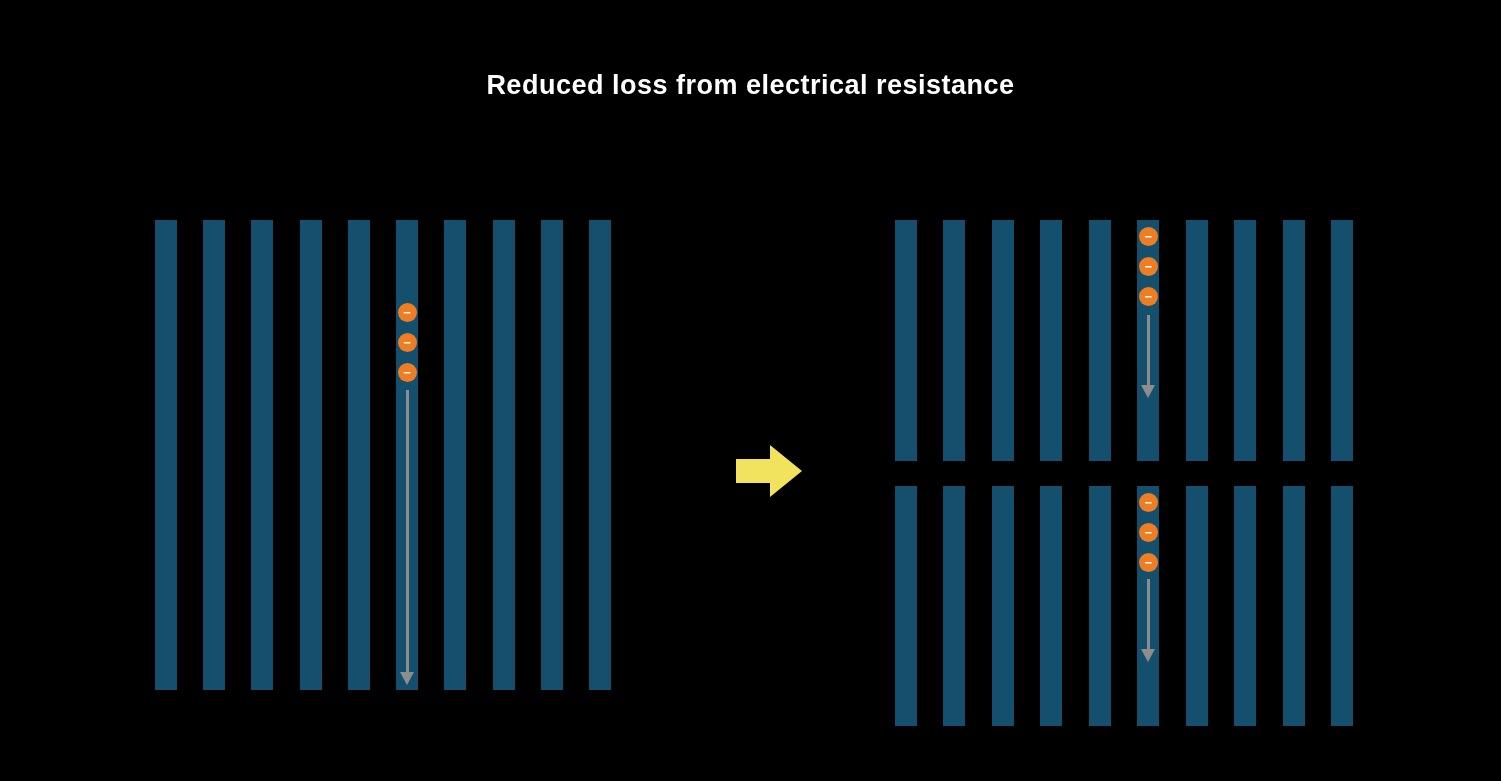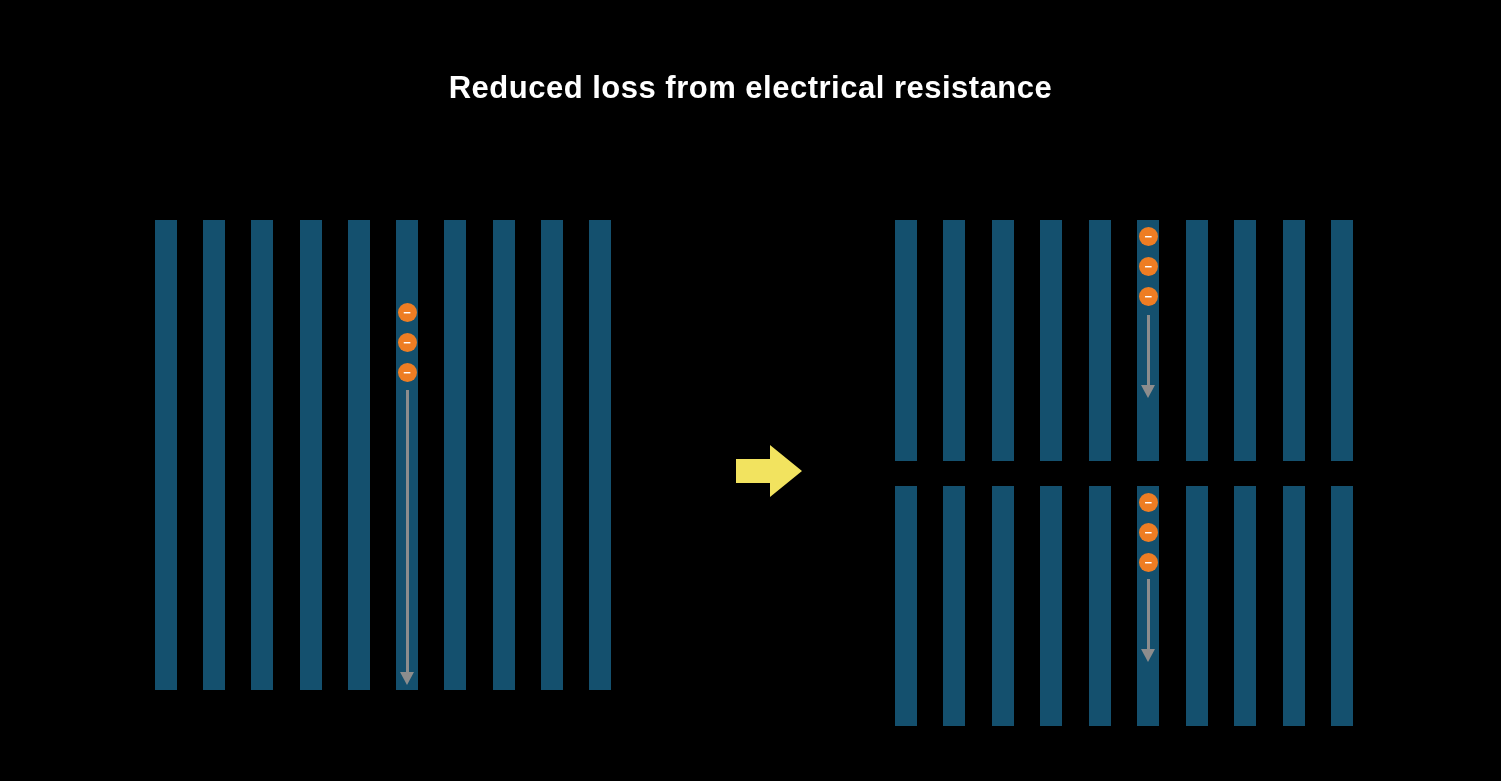--- a/index.html
+++ b/index.html
@@ -6,21 +6,21 @@
   .stage{
     position:relative;
     width:1501px;height:781px;
     background:var(--background,#000);
     font-family:"Liberation Sans",sans-serif;
     overflow:hidden;
   }
   .title{
     position:absolute;top:70px;left:0;width:100%;
     margin:0;text-align:center;
-    font-size:31px;font-weight:700;letter-spacing:.5px;
+    font-size:27px;font-weight:700;letter-spacing:.5px;
     color:var(--title-text,#fff);
   }
   .panel{position:absolute;display:flex;justify-content:space-between;}
   #panel-left{left:155px;top:220px;width:456px;height:470px;}
   #panel-right-top{left:895px;top:220px;width:458px;height:241px;}
   #panel-right-bottom{left:895px;top:486px;width:458px;height:240px;}
   .bar{width:22px;height:100%;background:var(--bar,#14506e);}
   .flow{position:absolute;top:0;height:100%;width:0;}
   .electron{
     position:absolute;left:-9.5px;width:19px;height:19px;

